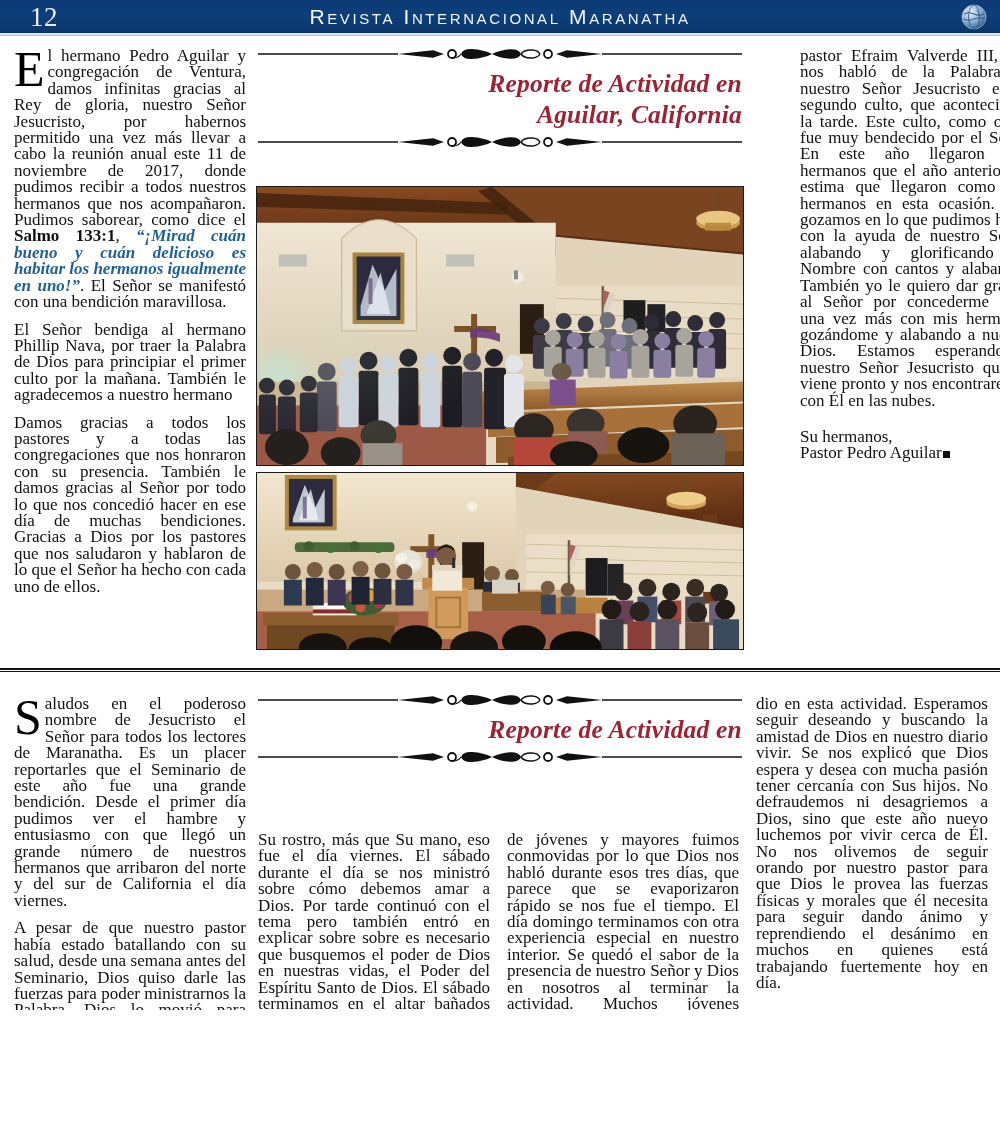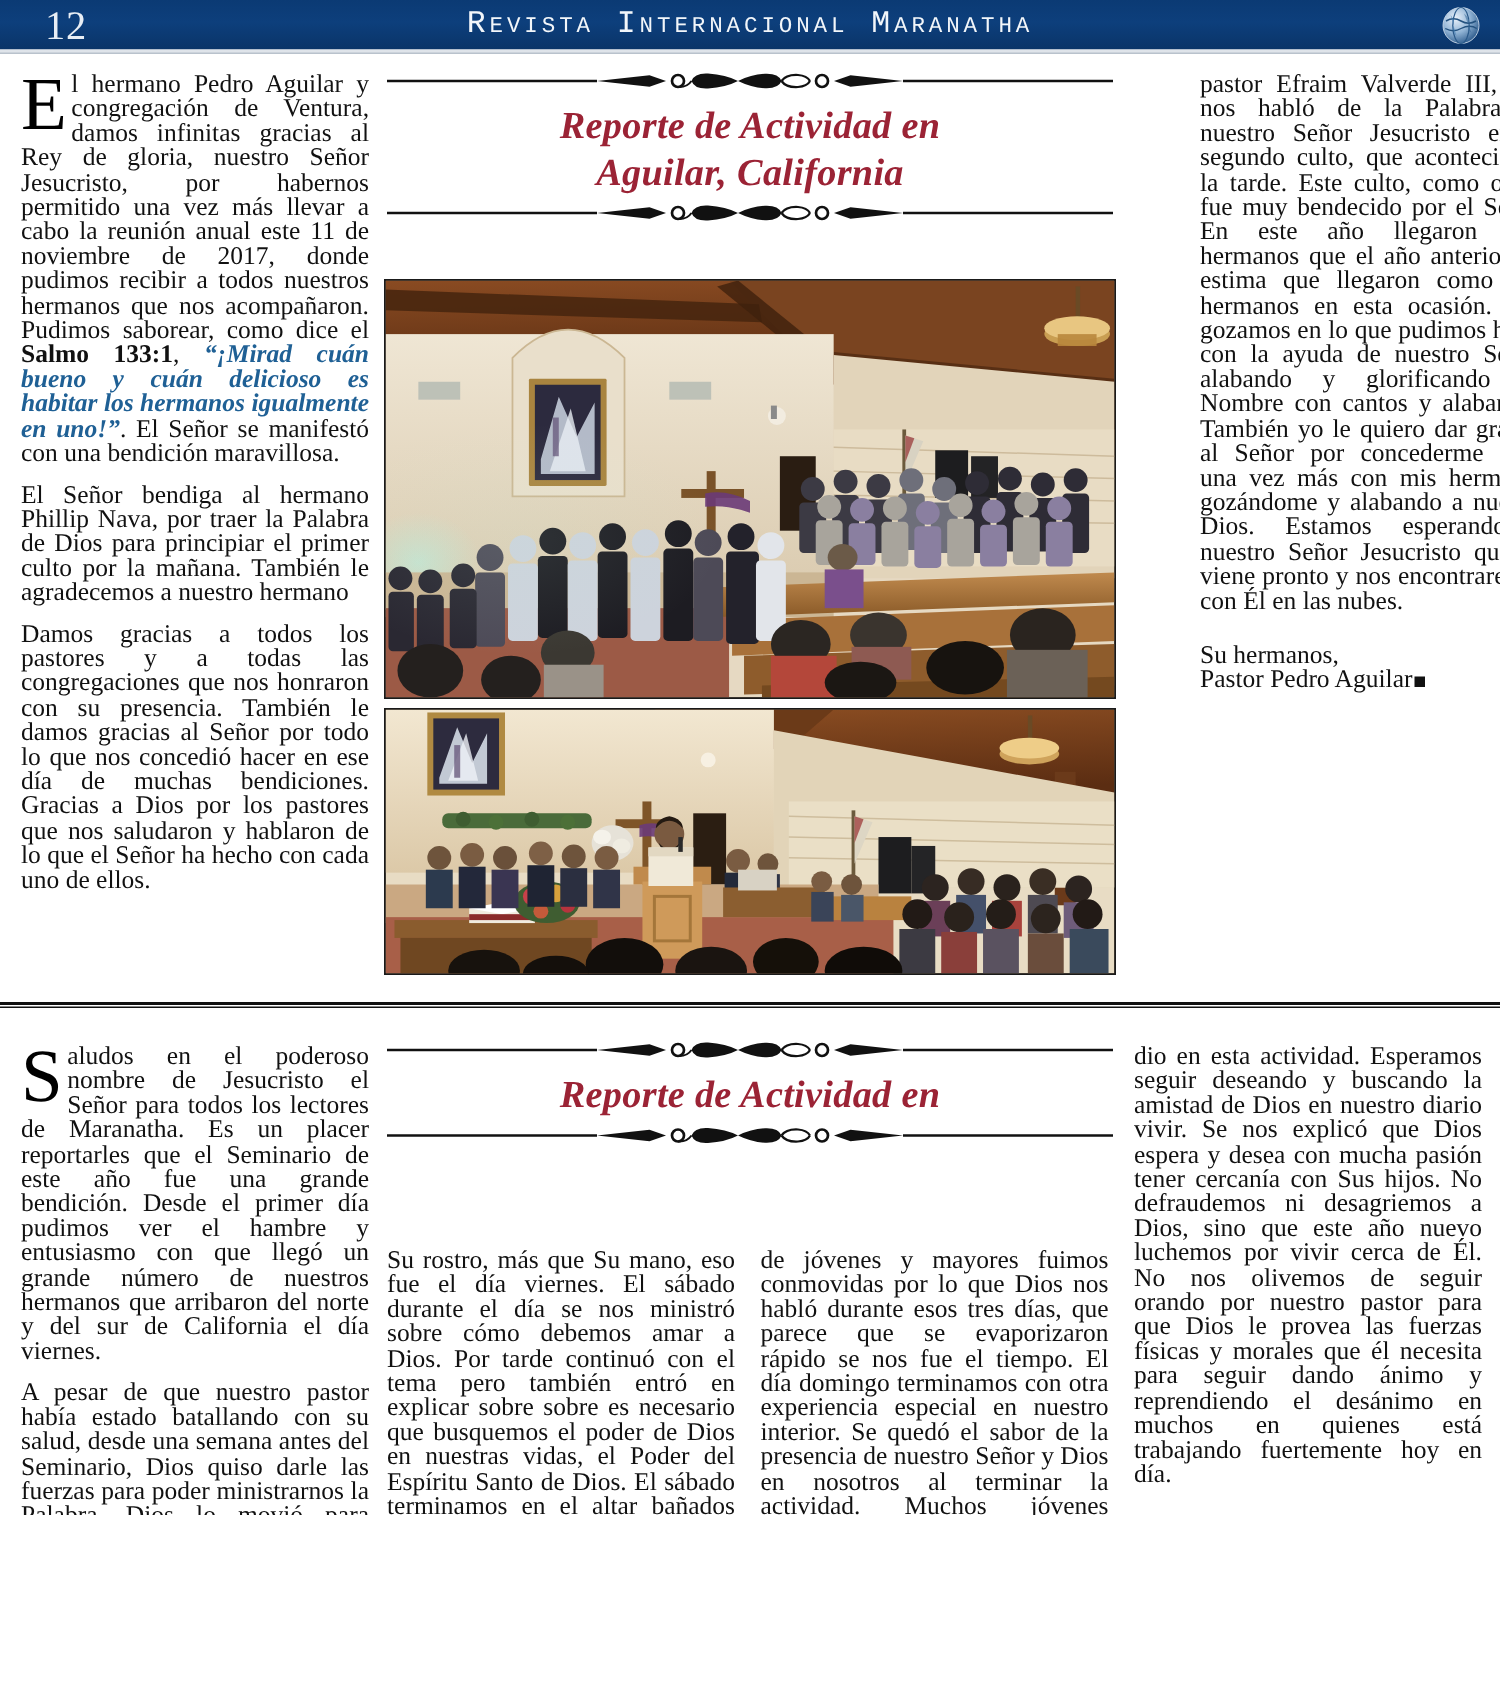--- a/index.html
+++ b/index.html
@@ -37,21 +37,21 @@
     letter-spacing: 0.5px;
     line-height: 32px;
   }
   #masthead-title {
     position: absolute; left: 0; top: 0;
     width: 1000px; height: 33px;
     text-align: center;
     color: #f2f6fa;
     font-size: 21px;
     line-height: 34px;
-    font-family: Liberation Mono, monospace;
+    font-family: Liberation Sans, sans-serif;
     letter-spacing: 2.6px;
     font-variant: small-caps;
     text-transform: none;
   }
   #globe-icon {
     position: absolute; right: 12px; top: 3px;
     width: 28px; height: 28px;
   }
 
   
@@ -103,21 +103,21 @@
   .orn svg { display: block; width: 100%; height: 16px; }
   .article-title {
     color: #9b2335;
     font-family: "Liberation Serif", "DejaVu Serif", serif;
     font-style: italic;
     font-weight: bold;
     font-size: 25.5px;
     line-height: 31px;
     letter-spacing: 0.2px;
     margin: 6px 0 4px 0;
-    text-align: center;
+    text-align: right;
   }
 
   
   .photo {
     position: absolute;
     border: 1.5px solid #1a1a1a;
     overflow: hidden;
     background: #2a2018;
   }
   .photo svg { display:block; width:100%; height:100%; }

